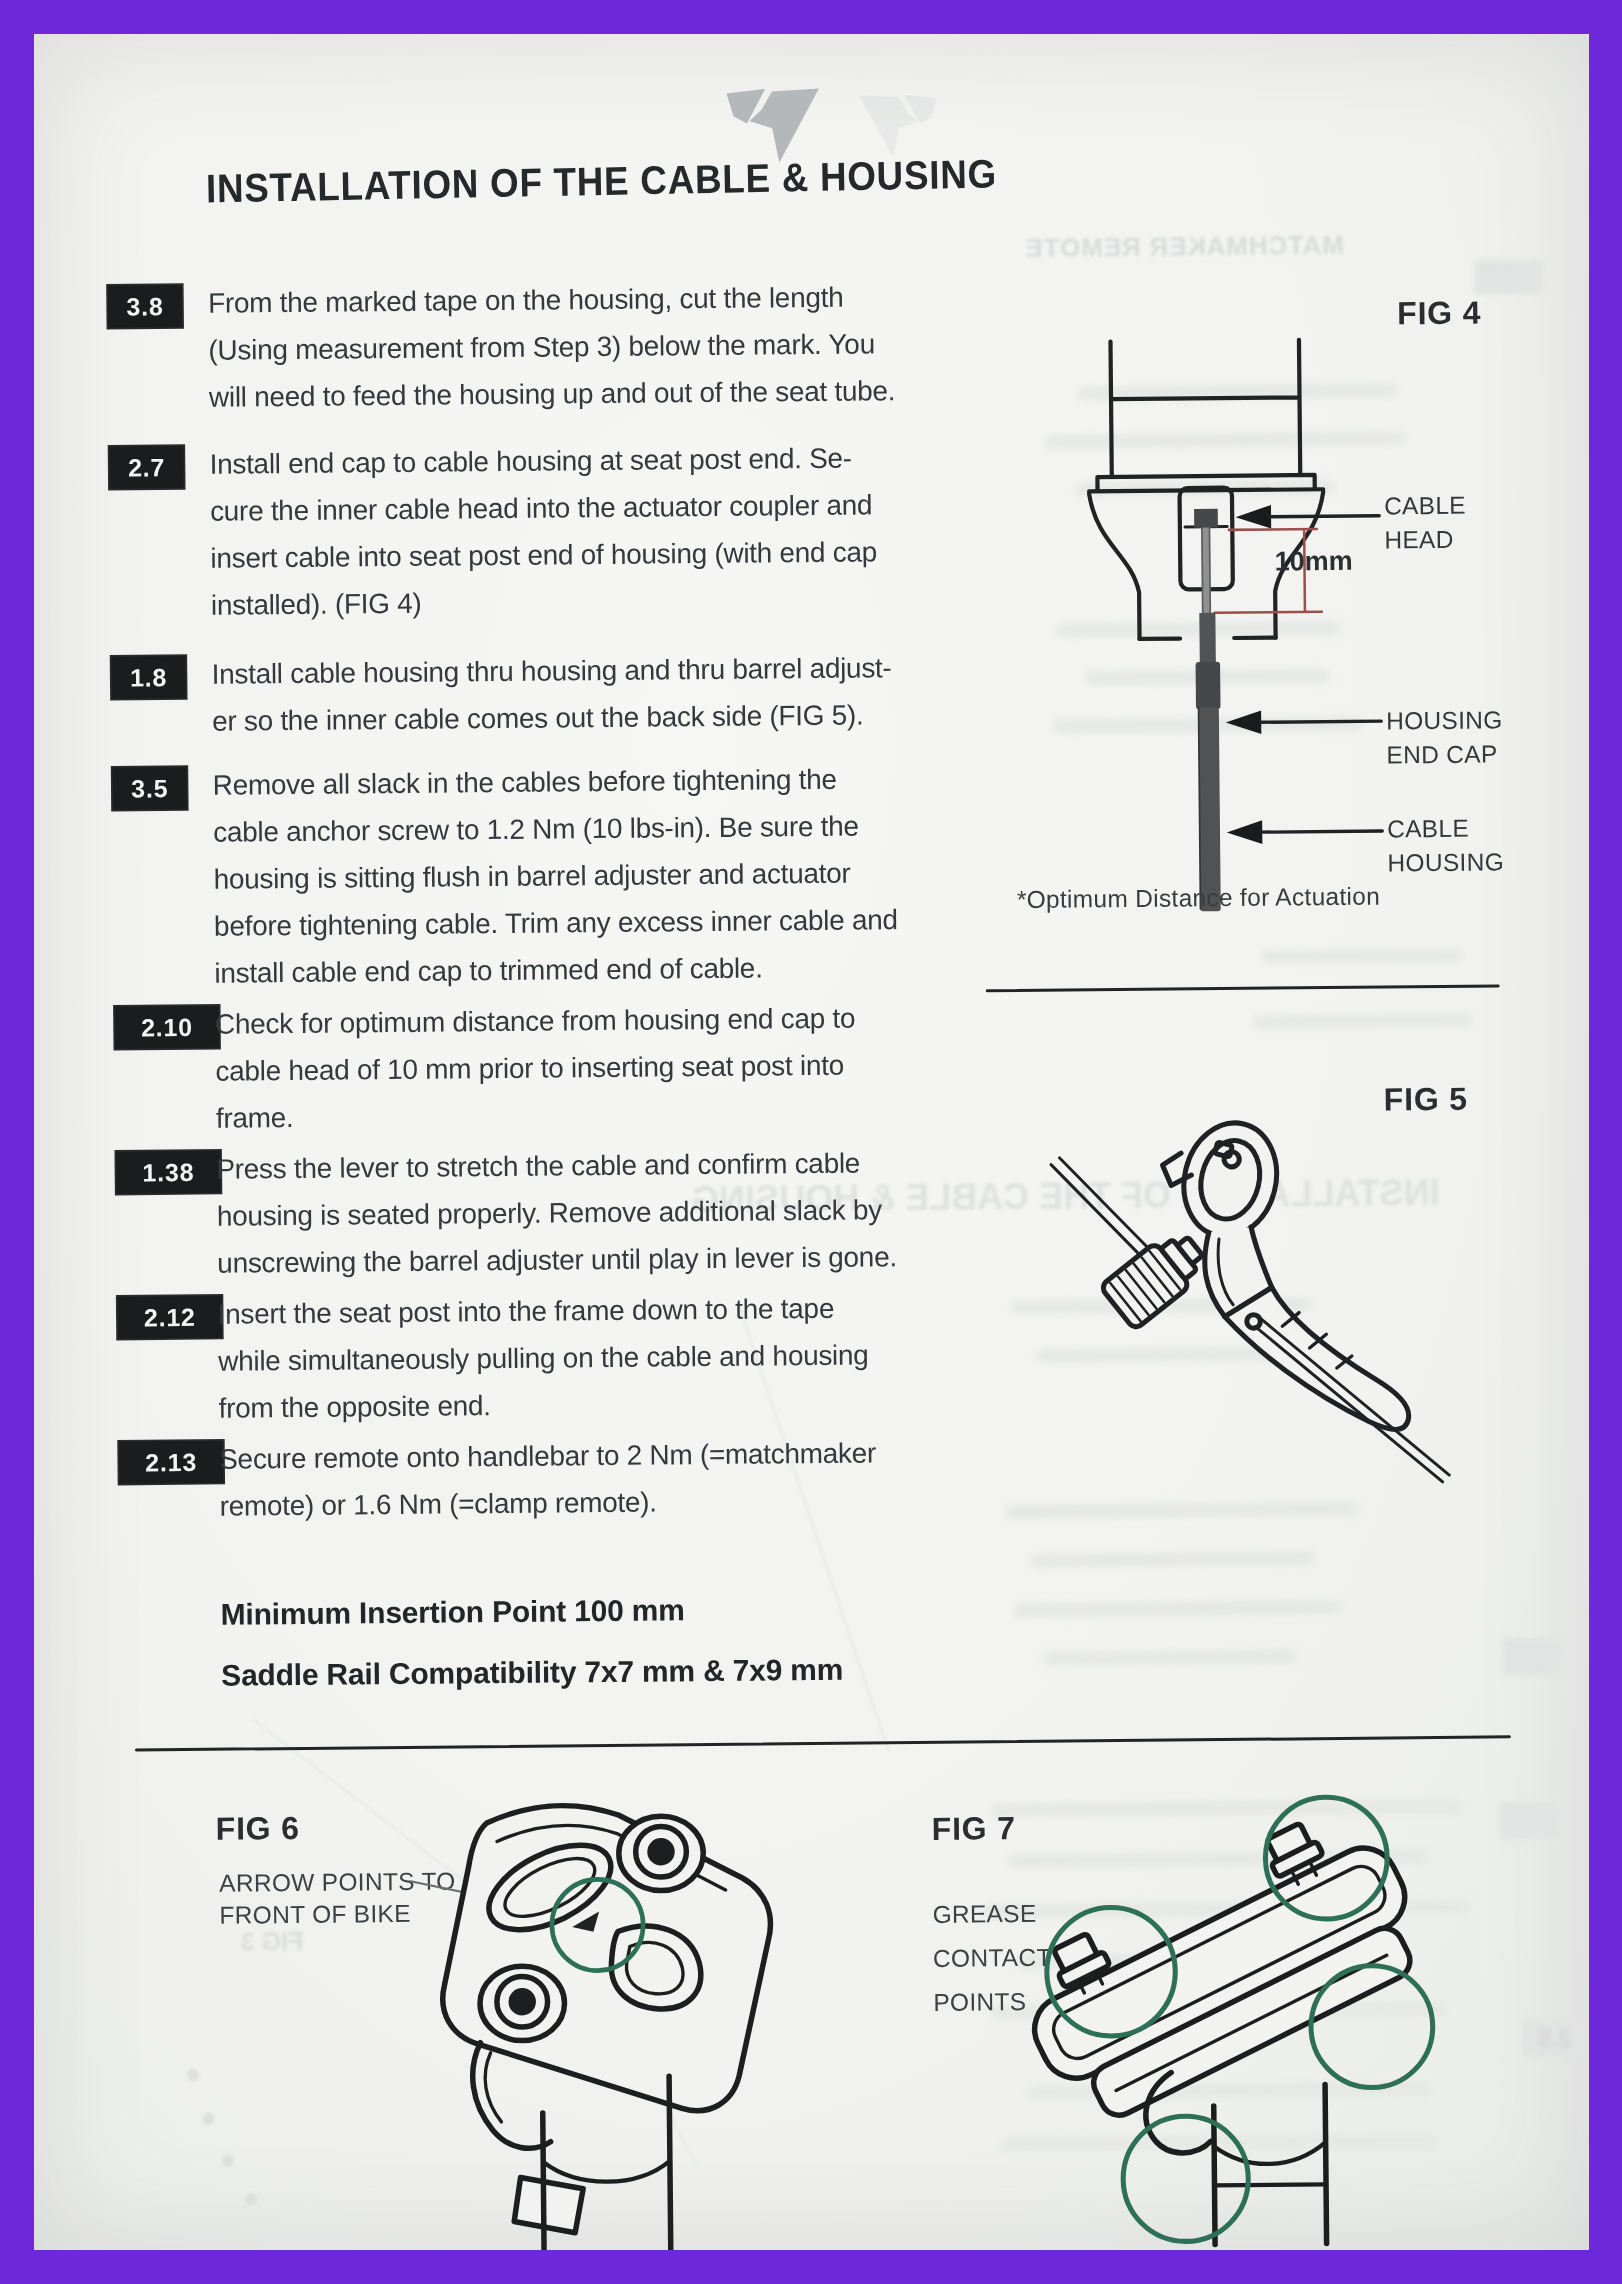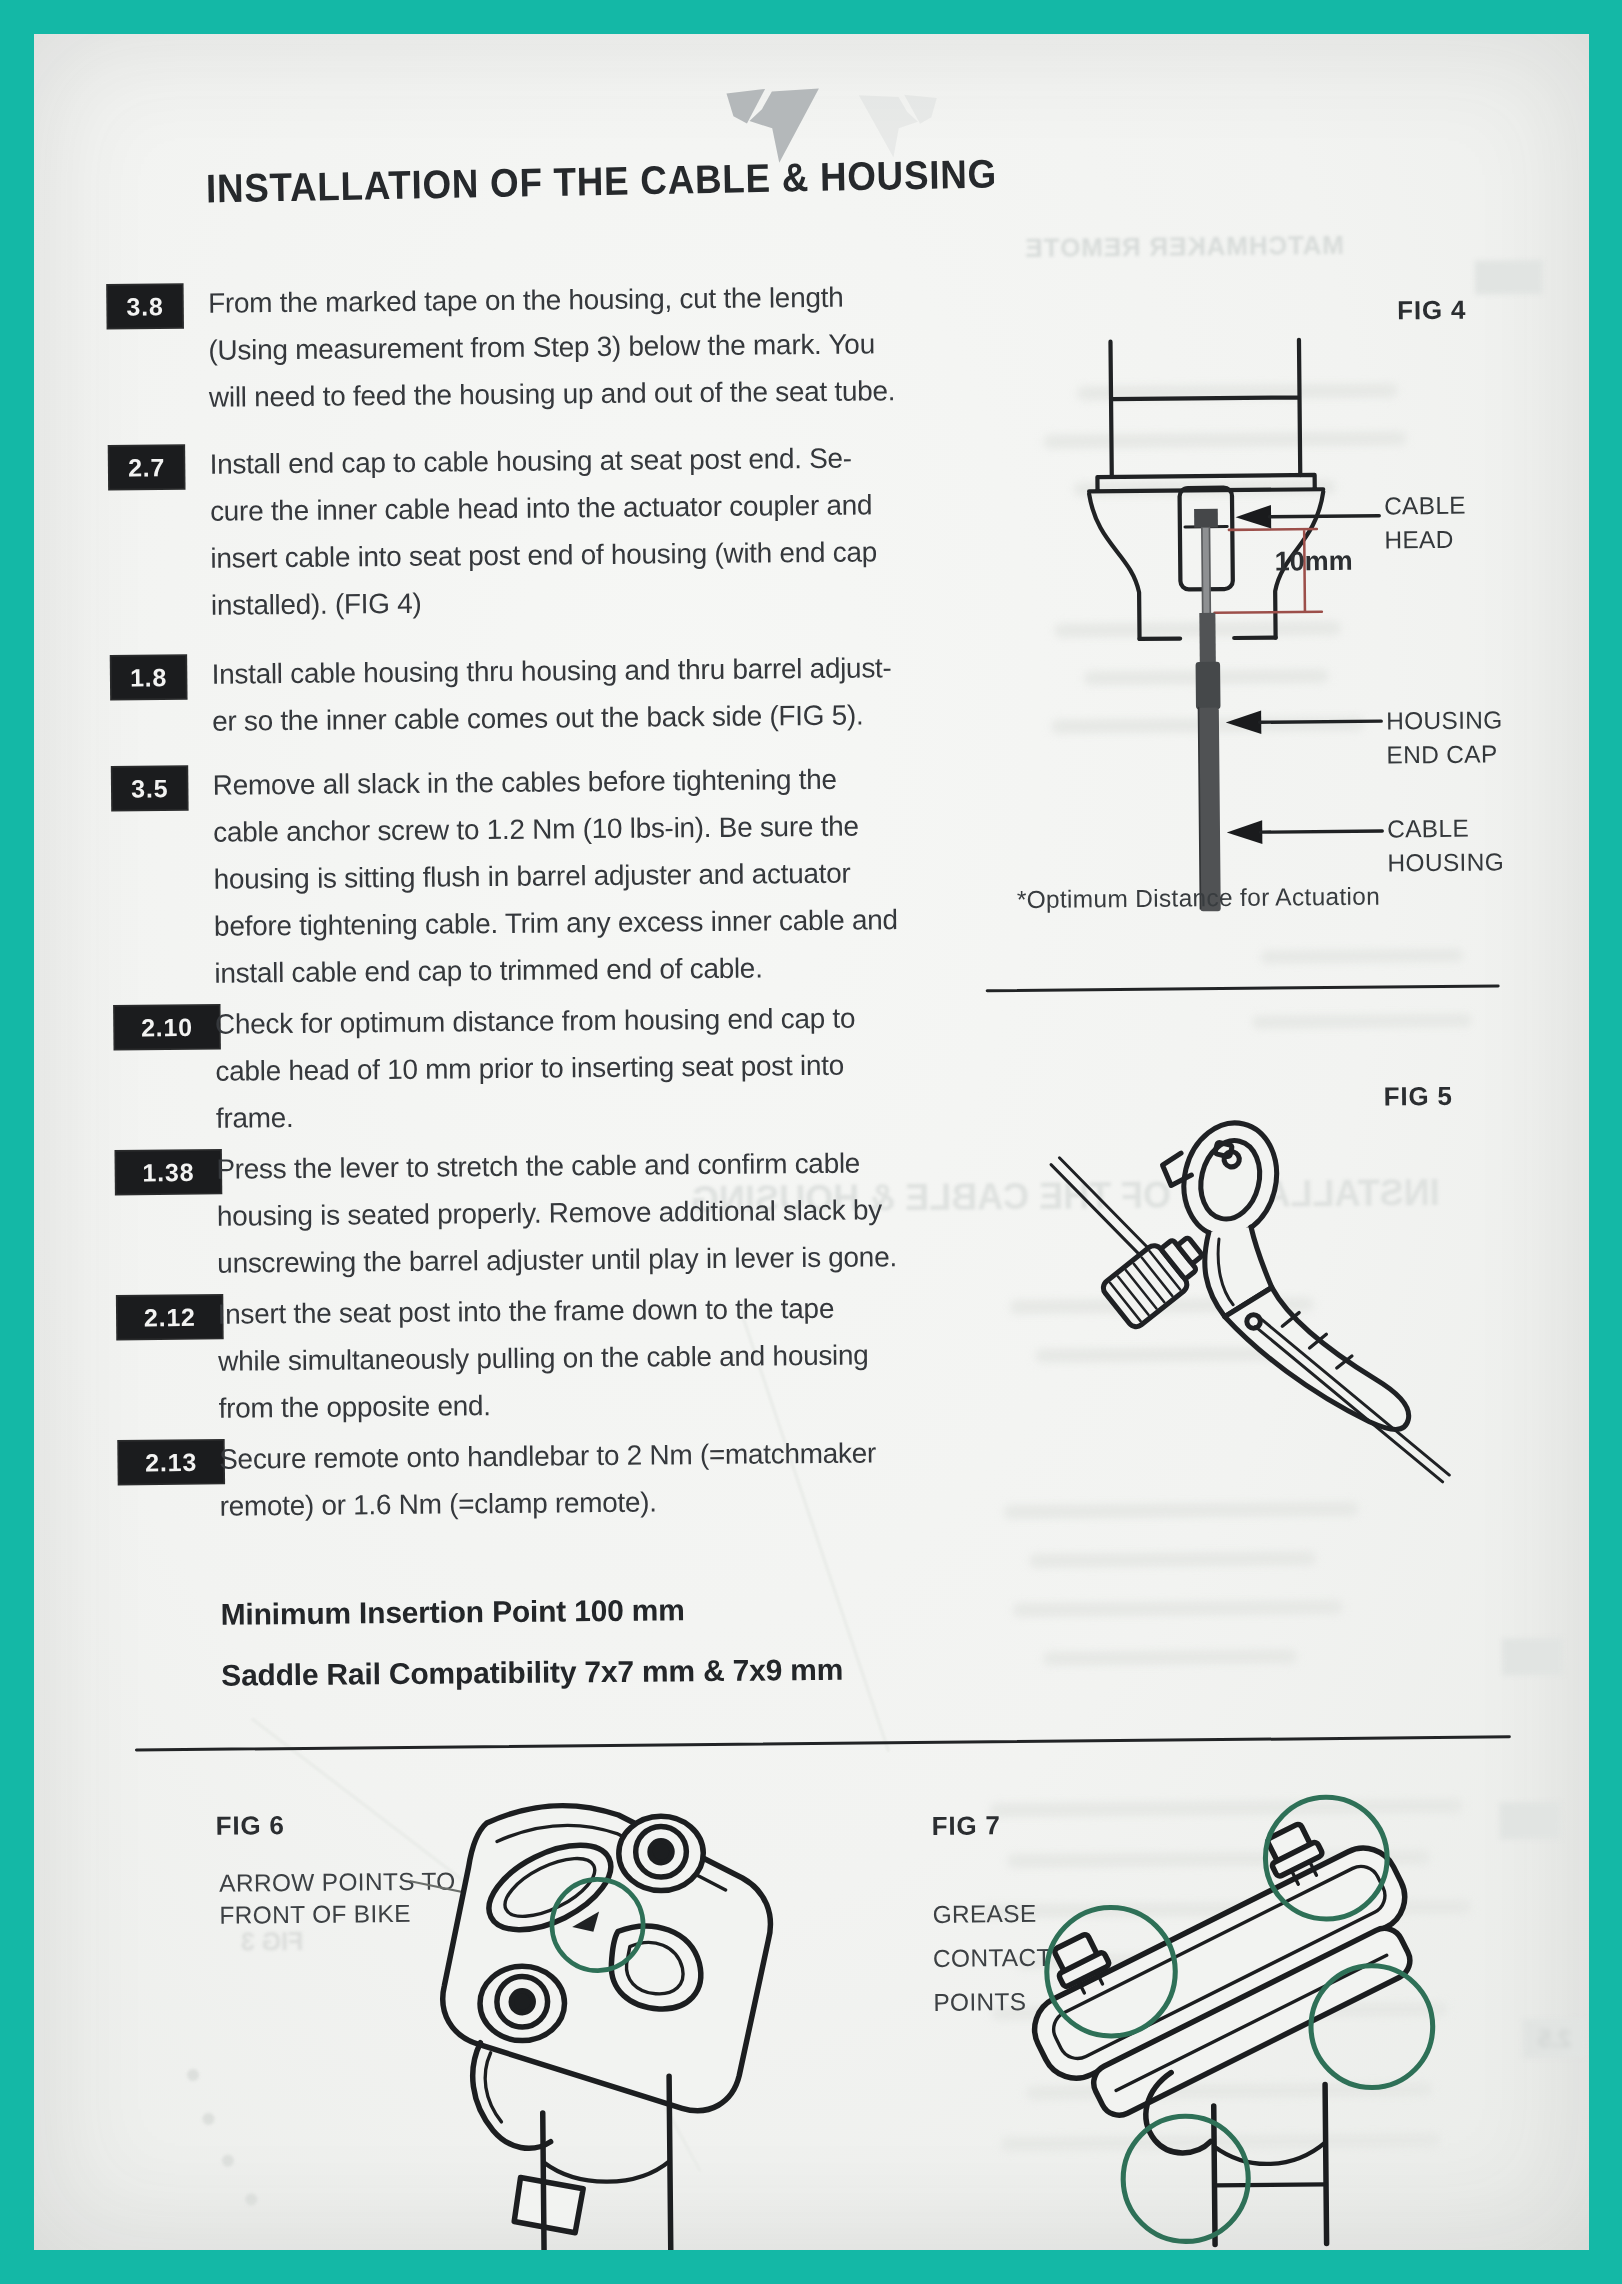--- a/index.html
+++ b/index.html
@@ -1,16 +1,16 @@
 <!DOCTYPE html>
 <html style="font-size:13.5px"><head>
 <meta charset="utf-8">
 <style>
   html,body{margin:0;padding:0;background:#000;}
-  .canvas{position:relative;width:1623px;height:2284px;background:#14b8a6;overflow:hidden;
+  .canvas{position:relative;width:1623px;height:2284px;background:#6d28d9;overflow:hidden;
           font-family:"Liberation Sans", sans-serif;}
   .page{position:absolute;left:34px;top:34px;width:1555px;height:2216px;
         background:radial-gradient(ellipse at 42% 32%, #f6f7f5 0%, #f2f3f1 55%, #eaece9 100%);
         box-shadow:inset 0 0 118px rgba(60,60,55,.12);overflow:hidden;}
   .tilt{position:absolute;inset:0;transform:rotate(-0.55deg);transform-origin:50% 40%;}
 
   
   .ghost{position:absolute;color:#d7dbd9;transform:scaleX(-1);filter:blur(1.7px);
          font-weight:bold;white-space:nowrap;z-index:1;}
   .gbar{position:absolute;background:#e6e8e5;border-radius:7.6px;filter:blur(4.2px);z-index:1;}
@@ -30,21 +30,21 @@
   .step{position:absolute;left:80px;width:879px;}
   .badge{position:absolute;left:0;top:-1.7px;width:74px;height:42px;background:#1b1c1e;
          color:#f3f3f2;font-size:25px;font-weight:bold;display:flex;align-items:center;
          justify-content:center;letter-spacing:0.8px;box-shadow:0 0 0 1.7px #2a2b2c;}
   .badge.wide{width:104px;}
   .step-text{position:absolute;left:100px;top:-6.8px;width:854px;font-size:28px;
          line-height:47px;letter-spacing:-0.3px;color:#35383c;white-space:pre-line;}
   .note{position:absolute;left:180px;font-size:30px;font-weight:bold;color:#232629;
         letter-spacing:-0.2px;}
   .rule{position:absolute;background:#222426;height:3.4px;border-radius:1.7px;}
-  .fig-label{position:absolute;font-size:26px;font-weight:bold;color:#2b2e31;
+  .fig-label{position:absolute;font-size:32px;font-weight:bold;color:#2b2e31;
         letter-spacing:0.8px;}
   .fig-caption{position:absolute;font-size:24.5px;color:#3d4144;white-space:pre-line;
         letter-spacing:0.3px;}
   .callout{position:absolute;left:1354px;font-size:24.5px;color:#34383b;line-height:34px;
         white-space:pre-line;letter-spacing:0.3px;}
   .measure{position:absolute;font-size:27px;font-weight:bold;color:#2c2f32;}
   .caption4{position:absolute;left:983px;top:854px;font-size:24.5px;color:#383c3f;
         letter-spacing:0.3px;}
   svg{overflow:visible;}
 </style>

